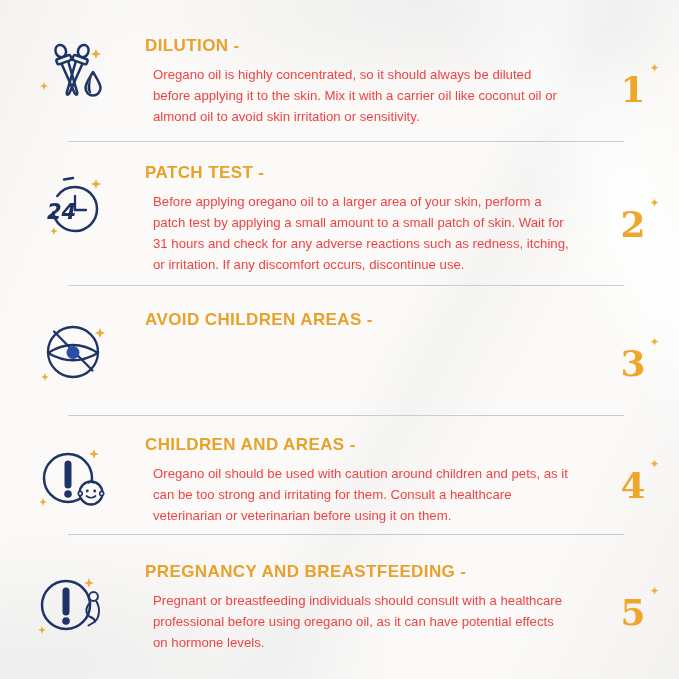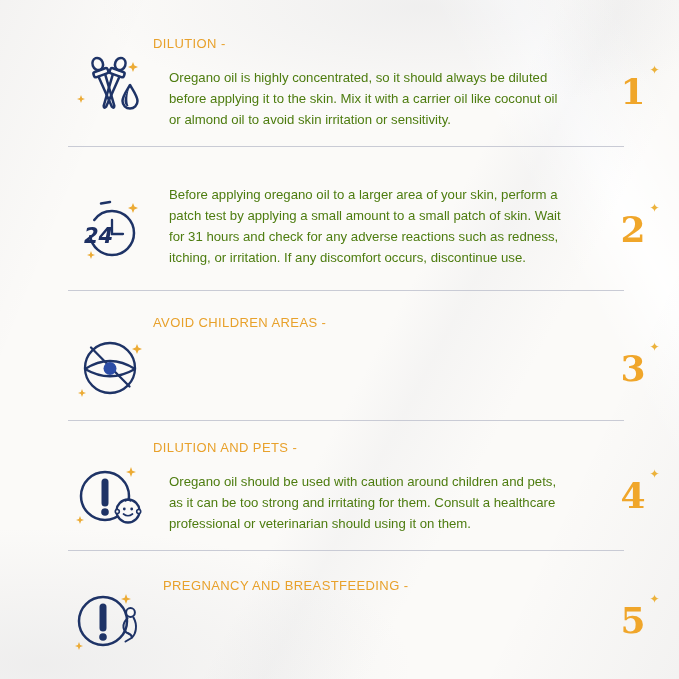--- a/index.html
+++ b/index.html
@@ -14,30 +14,30 @@
       radial-gradient(ellipse 620px 230px at 6% 98%, rgba(180,182,190,0.18), transparent 60%),
       linear-gradient(118deg, transparent 54%, rgba(190,192,200,0.10) 60%, transparent 70%),
       linear-gradient(62deg, transparent 76%, rgba(255,255,255,0.9) 84%, transparent 94%);
   }
   .page{padding-top:30px;}
   .row{display:flex;box-sizing:border-box;}
   .s1{min-height:111px;padding-top:6px;}
   .s2{min-height:143px;padding-top:21px;}
   .s3{min-height:129px;padding-top:24px;}
   .s4{min-height:111px;padding-top:19px;}
-  .s5{padding-top:27px;gap:10px;}
-  .icon-col{flex:0 0 145px;display:flex;align-items:center;box-sizing:border-box;padding-left:69px;}
+  .s5{padding-top:27px;}
+  .icon-col{flex:0 0 145px;display:flex;box-sizing:border-box;padding-left:32px;}
   .text-col{flex:1;padding-right:8px;}
   .num-col{flex:0 0 92px;display:flex;align-items:center;justify-content:center;}
   h2.title{
-    margin:0 0 7px;font-size:13px;letter-spacing:.4px;
-    color:#e8a12b;font-weight:normal;
+    margin:0 0 7px;font-size:17px;letter-spacing:.4px;
+    color:#e8a12b;font-weight:bold;
   }
   p.body{
-    margin:16px;font-size:13.2px;line-height:21px;color:#4d7c0f;max-width:432px;
+    margin:8px;font-size:13.2px;line-height:21px;color:#ef4444;max-width:432px;
   }
   .num{
     font-family:"DejaVu Serif","Liberation Serif",serif;font-weight:bold;
     font-size:36px;color:#f0a62a;position:relative;line-height:1;
   }
   .num::after{
     content:"\2726";position:absolute;top:-9px;right:-14px;font-size:12px;
     color:#ecb23b;font-family:"DejaVu Sans",sans-serif;
   }
   .divider{height:1px;background:#c9cbd5;margin-left:68px;width:556px;}
@@ -90,20 +90,21 @@
           <path d="M32,16.5 L41,15"></path>
         </g>
         <text x="15" y="56" font-size="21" font-weight="bold" font-style="italic" fill="#1d2f63" font-family="DejaVu Sans, sans-serif">24</text>
         <g fill="#ecab35">
           <path d="M64,16 L65.4,19.6 L69,21 L65.4,22.4 L64,26 L62.6,22.4 L59,21 L62.6,19.6 Z"></path>
           <path d="M22,64 L23.1,66.9 L26,68 L23.1,69.1 L22,72 L20.9,69.1 L18,68 L20.9,66.9 Z"></path>
         </g>
       </svg>
     </div>
     <div class="text-col">
+      <h2 class="title">PATCH TEST -</h2>
       <p class="body">Before applying oregano oil to a larger area of your skin, perform a patch test by applying a small amount to a small patch of skin. Wait for 31 hours and check for any adverse reactions such as redness, itching, or irritation. If any discomfort occurs, discontinue use.</p>
     </div>
     <div class="num-col">
       <span class="num">2</span>
     </div>
   </div>
   <div class="divider"></div>
 
   <div class="row s3">
     <div class="icon-col">
@@ -147,22 +148,22 @@
           <path d="M54.5,61 Q59,64.5 63.5,61" stroke="#1e3366" stroke-width="1.7" fill="none" stroke-linecap="round"></path>
           <path d="M56.5,47.8 Q59,46 61.5,47.8" stroke="#1e3366" stroke-width="1.7" fill="none" stroke-linecap="round"></path>
         </g>
         <g fill="#ecab35">
           <path d="M62,14 L63.3,17.7 L67,19 L63.3,20.3 L62,24 L60.7,20.3 L57,19 L60.7,17.7 Z"></path>
           <path d="M11,63 L12.1,65.9 L15,67 L12.1,68.1 L11,71 L9.9,68.1 L7,67 L9.9,65.9 Z"></path>
         </g>
       </svg>
     </div>
     <div class="text-col">
-      <h2 class="title">DILUTION AND PETS -</h2>
-      <p class="body">Oregano oil should be used with caution around children and pets, as it can be too strong and irritating for them. Consult a healthcare professional or veterinarian should using it on them.</p>
+      <h2 class="title">CHILDREN AND AREAS -</h2>
+      <p class="body">Oregano oil should be used with caution around children and pets, as it can be too strong and irritating for them. Consult a healthcare veterinarian or veterinarian before using it on them.</p>
     </div>
     <div class="num-col">
       <span class="num">4</span>
     </div>
   </div>
   <div class="divider"></div>
 
   <div class="row s5">
     <div class="icon-col">
       <svg class="step-icon" width="84" height="84" viewBox="0 0 84 84">
@@ -178,19 +179,20 @@
           <path d="M59.5,55.5 Q63.2,57 62.5,60 L56.5,63.5"></path>
         </g>
         <g fill="#ecab35">
           <path d="M57,16 L58.3,19.7 L62,21 L58.3,22.3 L57,26 L55.7,22.3 L52,21 L55.7,19.7 Z"></path>
           <path d="M10,64 L11.1,66.9 L14,68 L11.1,69.1 L10,72 L8.9,69.1 L6,68 L8.9,66.9 Z"></path>
         </g>
       </svg>
     </div>
     <div class="text-col">
       <h2 class="title">PREGNANCY AND BREASTFEEDING -</h2>
+      <p class="body">Pregnant or breastfeeding individuals should consult with a healthcare professional before using oregano oil, as it can have potential effects on hormone levels.</p>
     </div>
     <div class="num-col">
       <span class="num">5</span>
     </div>
   </div>
 
 </div>
 
 </body></html>

